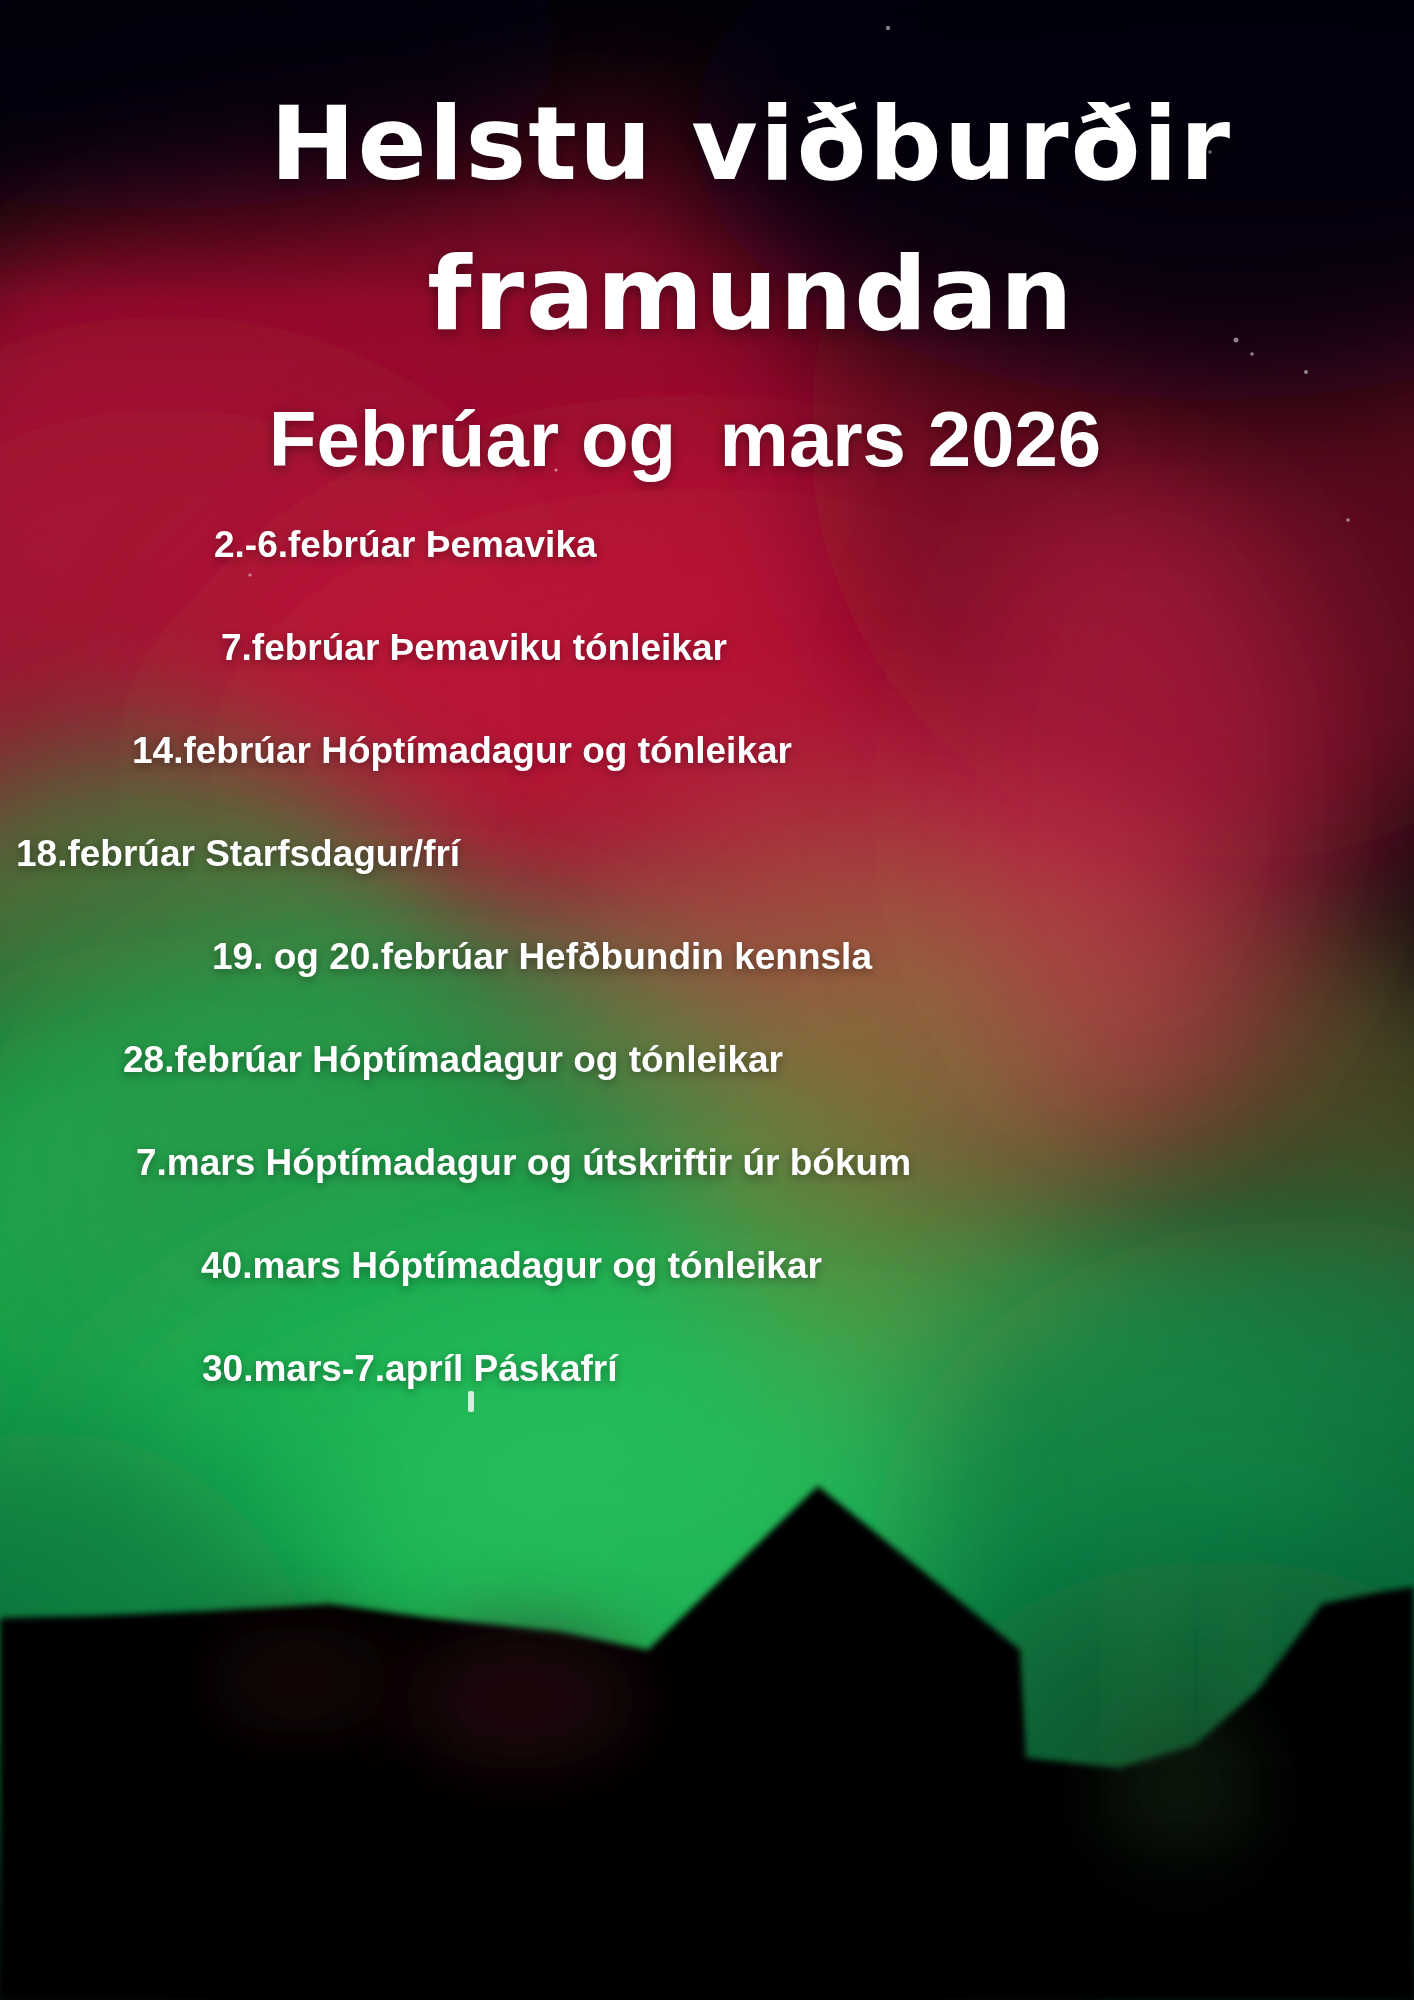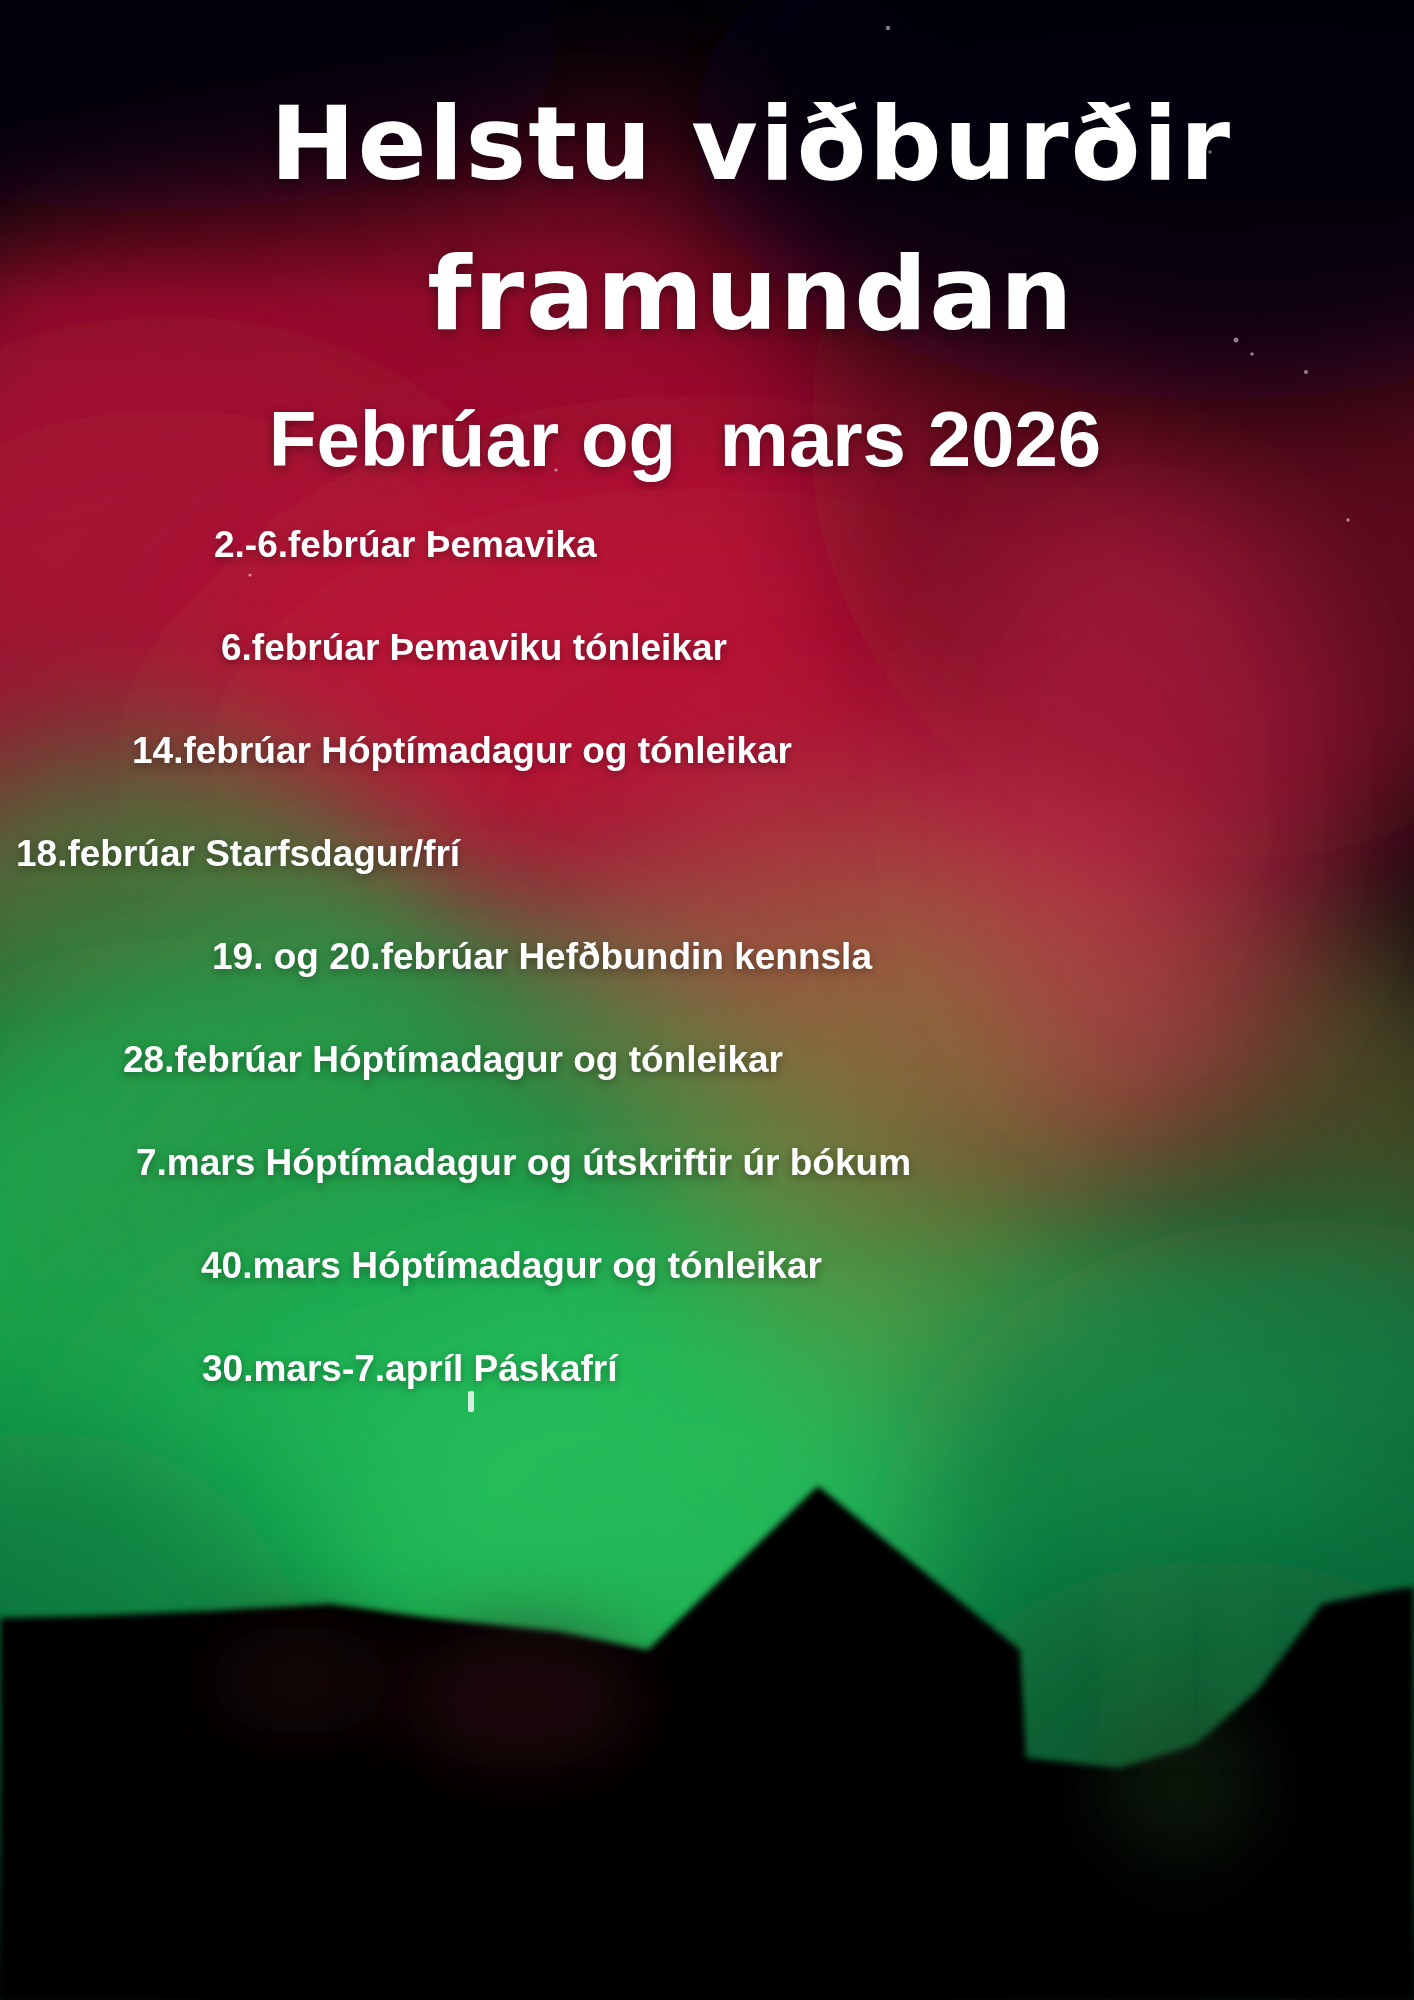--- a/index.html
+++ b/index.html
@@ -126,21 +126,21 @@
 
     <h1 class="title">
       <div>Helstu viðburðir</div>
       <div>framundan</div>
     </h1>
 
     <div class="subtitle">Febrúar og  mars 2026</div>
 
     <ul class="events">
       <li style="padding-left:198px"><span class="light"></span><span>2.-6.febrúar Þemavika</span></li>
-      <li style="padding-left:205px"><span class="light"></span><span>6.febrúar Þemaviku tónleikar</span></li>
+      <li style="padding-left:205px"><span class="light"></span><span>7.febrúar Þemaviku tónleikar</span></li>
       <li style="padding-left:116px"><span class="light"></span><span>14.febrúar Hóptímadagur og tónleikar</span></li>
       <li style=""><span class="light"></span><span>18.febrúar Starfsdagur/frí</span></li>
       <li style="padding-left:196px"><span class="light">19.</span><span> og 20.febrúar Hefðbundin kennsla</span></li>
       <li style="padding-left:107px"><span class="light"></span><span>28.febrúar Hóptímadagur og tónleikar</span></li>
       <li style="padding-left:120px"><span class="light"></span><span>7.mars Hóptímadagur og útskriftir úr bókum</span></li>
       <li style="padding-left:185px"><span class="light"></span><span>40.mars Hóptímadagur og tónleikar</span></li>
       <li style="padding-left:186px"><span class="light"></span><span>30.mars-7.apríl Páskafrí</span></li>
     </ul>
 
   </div>

